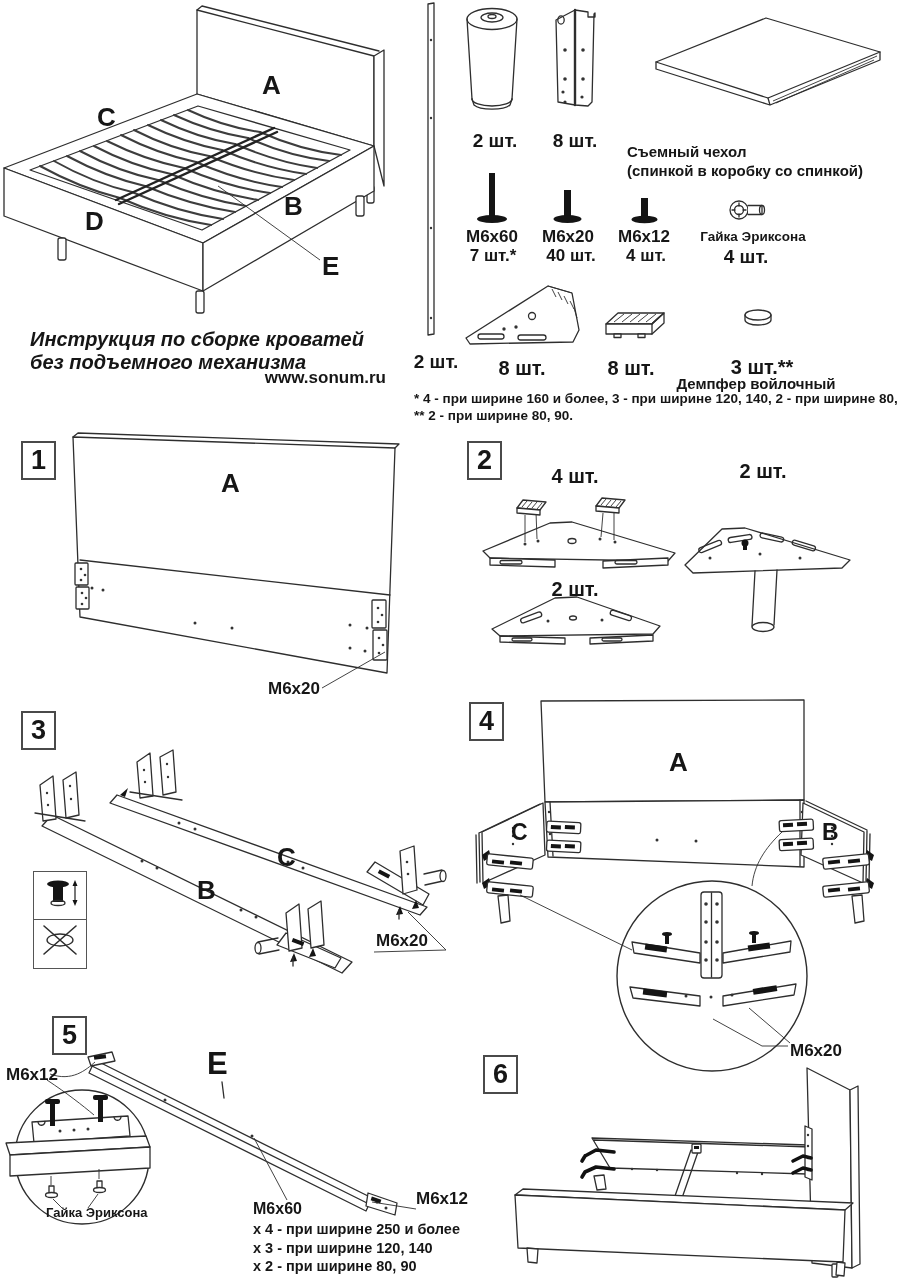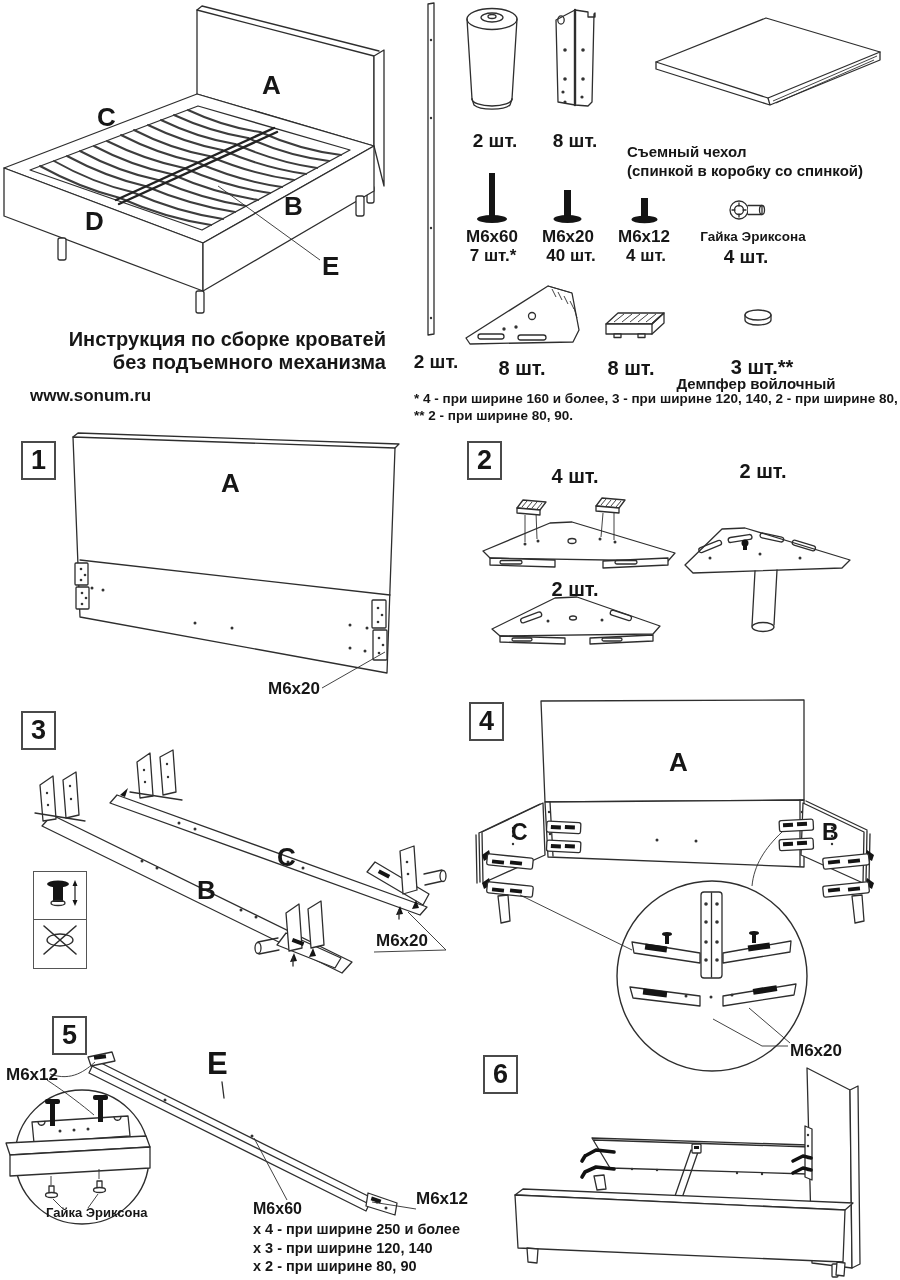--- a/index.html
+++ b/index.html
@@ -4,22 +4,22 @@
 <style>
   html,body{margin:0;padding:0;background:#fff;}
   .page{position:relative;width:900px;height:1280px;background:#fff;overflow:hidden;
         font-family:"Liberation Sans",sans-serif;color:#161616;}
   .abs{position:absolute;}
   .t{position:absolute;font-weight:700;color:#161616;white-space:nowrap;line-height:1.05;}
   .c{transform:translateX(-50%);}
   .f13{font-size:13px;} .f13b{font-size:13.5px;} .f14{font-size:14.5px;} .f15{font-size:15px;margin-top:32px;}
   .f16{font-size:16px;} .f17{font-size:17px;} .f19{font-size:19px;} .f20{font-size:20px;}
   .f22{font-size:23px;} .f26{font-size:26px;} .f30{font-size:31px;}
-  .title{position:absolute;left:30px;top:328px;width:356px;text-align:right;font-weight:700;font-size:20px;line-height:1.15;}
-  .site{position:absolute;left:30px;top:386px;width:356px;text-align:left;font-weight:700;font-size:17px;}
+  .title{position:absolute;left:30px;top:328px;width:356px;text-align:left;font-weight:700;font-size:20px;line-height:1.15;font-style:italic;}
+  .site{position:absolute;left:30px;top:368px;width:356px;text-align:right;font-weight:700;font-size:17px;}
   .stepbox{position:absolute;width:31px;height:35px;border:2px solid #4a4a4a;background:#fff;
            display:flex;align-items:center;justify-content:center;font-size:27px;font-weight:700;}
   .inset{position:absolute;left:33px;top:871px;width:52px;height:96px;border:1.5px solid #555;background:#fff;}
   .inset .divider{position:absolute;left:0;top:47px;width:100%;height:0;border-top:1.5px solid #555;}
   svg{position:absolute;overflow:visible;}
   svg *{vector-effect:none;}
   .ln{fill:none;stroke:#2e2e2e;stroke-width:1.3;stroke-linejoin:round;stroke-linecap:round;}
   .lnw{fill:#fff;stroke:#2e2e2e;stroke-width:1.3;stroke-linejoin:round;stroke-linecap:round;}
   .thin{fill:none;stroke:#2e2e2e;stroke-width:0.9;}
   .slat{fill:none;stroke:#3d3d3d;stroke-width:2;stroke-linecap:round;}

